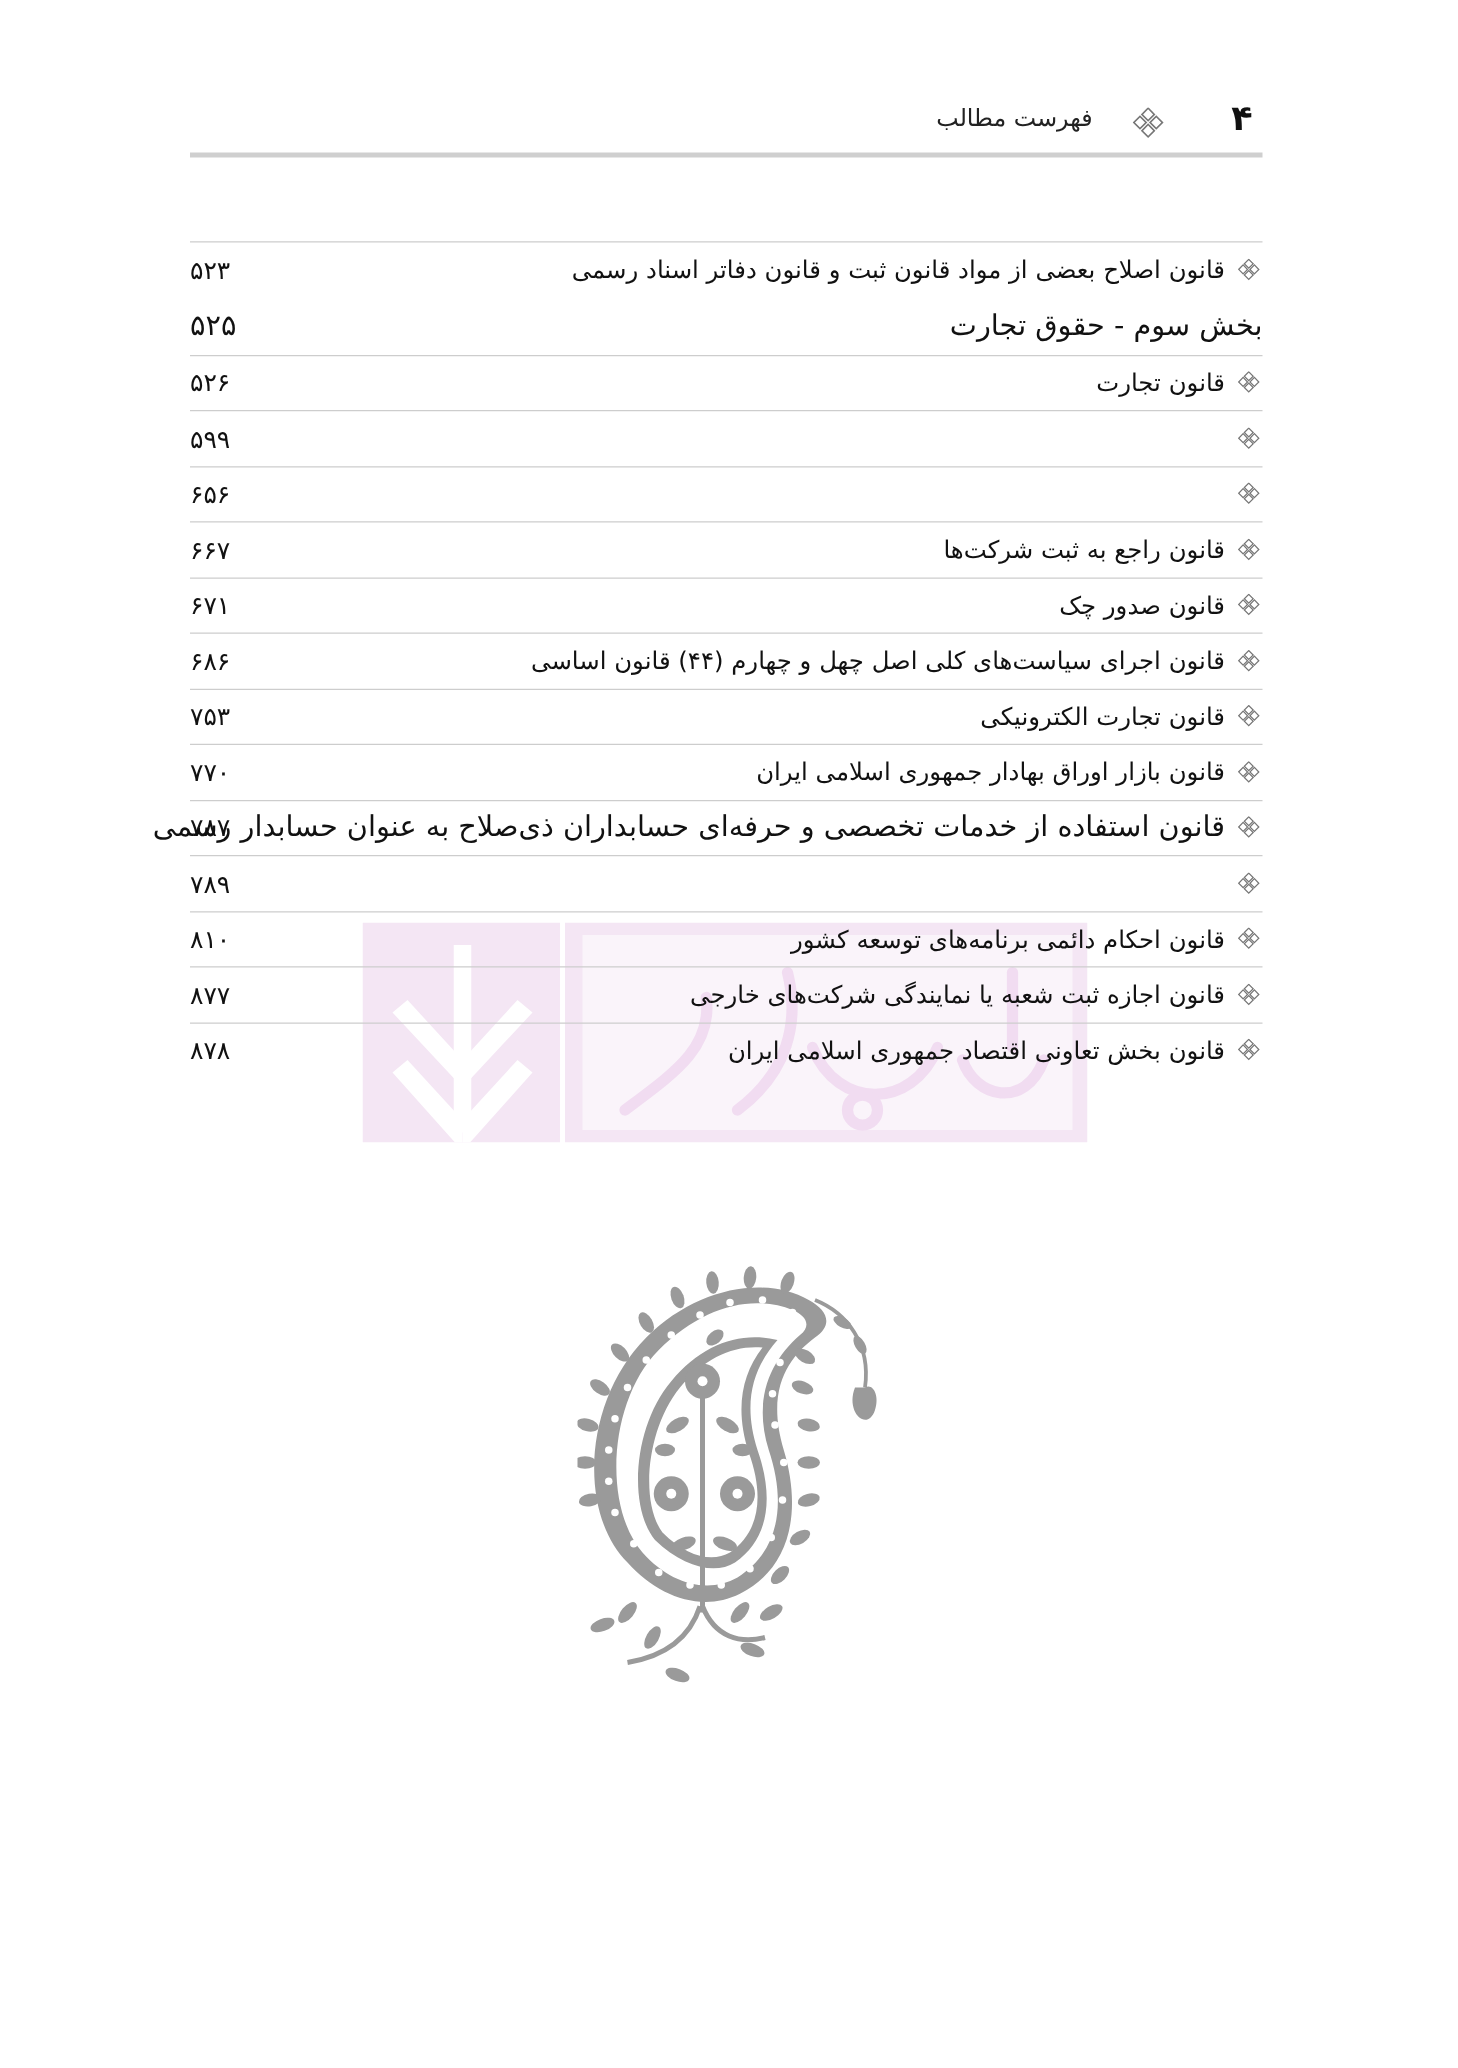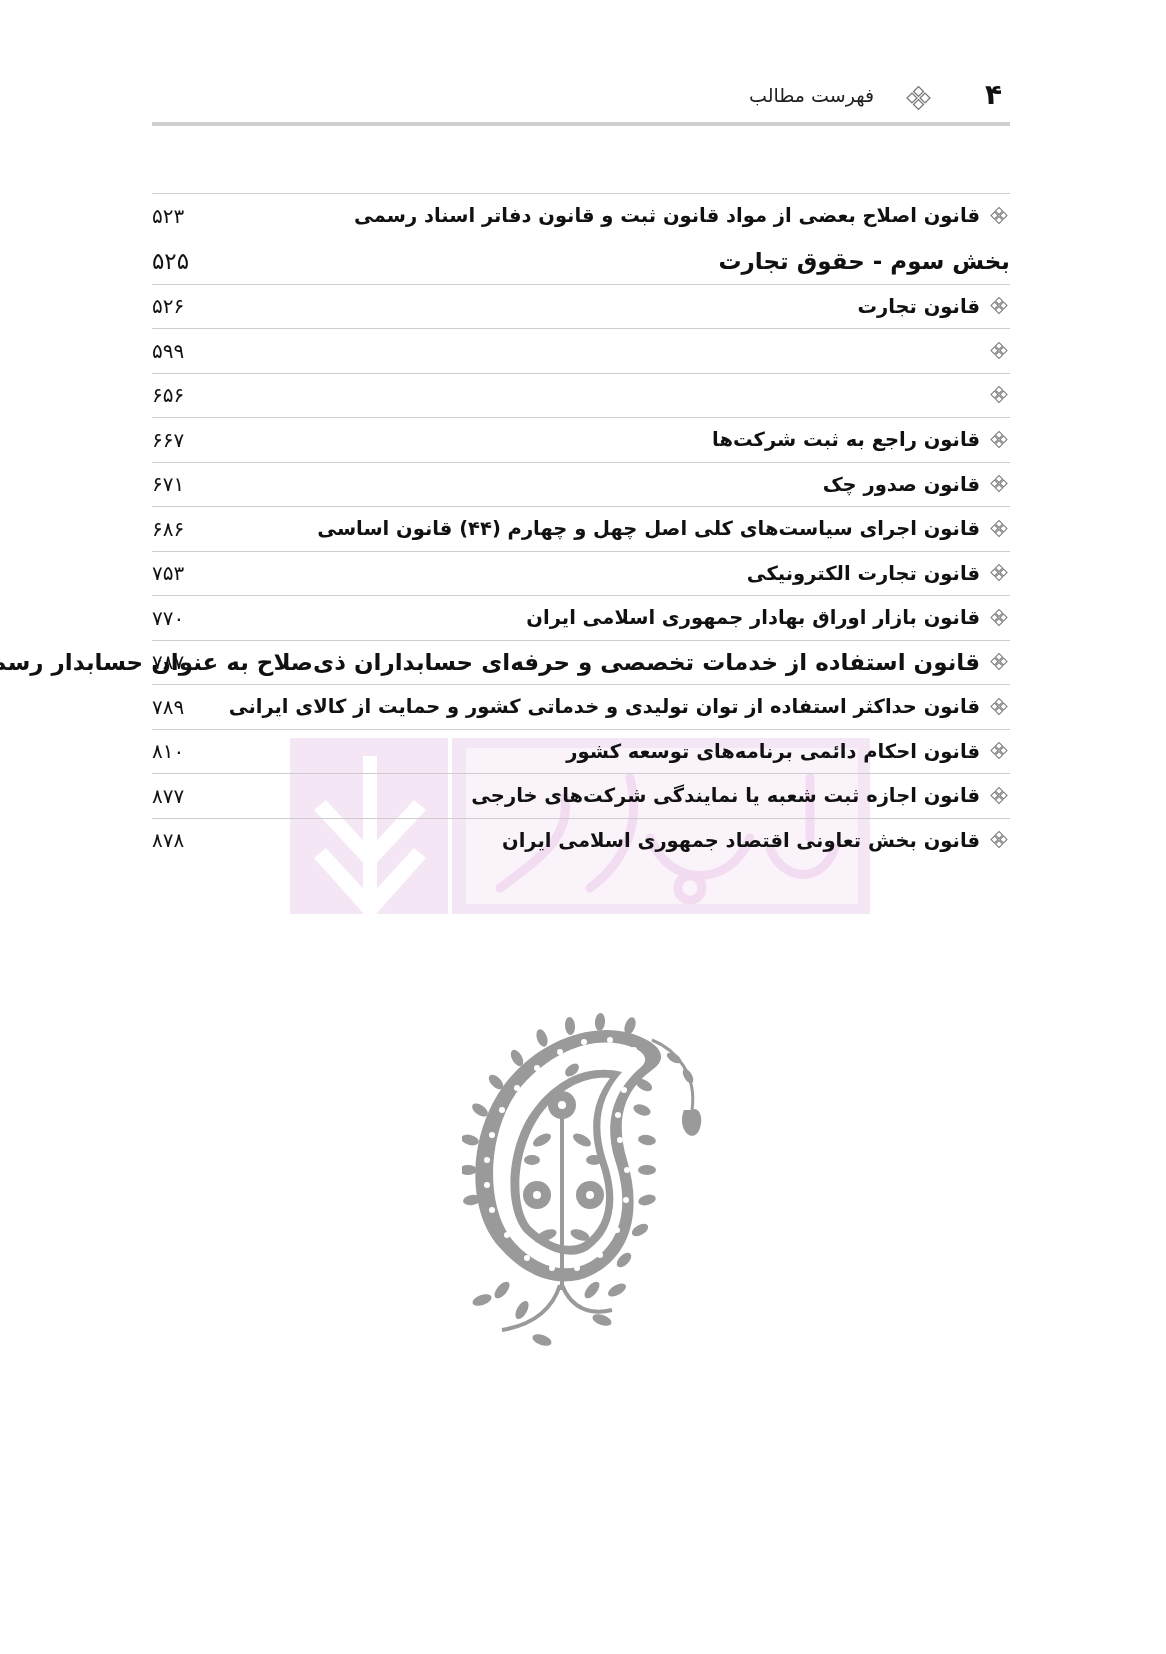--- a/index.html
+++ b/index.html
@@ -43,21 +43,21 @@
       border-top: 1.5px solid #cdcdcd;
       display: flex; align-items: center;
     }
     .toc-row.no-border { border-top: none; }
     .toc-row.section { height: 46px; }
     .toc-row.last { border-bottom: none; }
     .bullet {
       width: 18px; height: 18px; margin-left: 10px; margin-right: 2px; flex: 0 0 auto;
     }
     .toc-title {
-      font-size: 19.5px; font-weight: bold; white-space: nowrap; color: #111;
+      font-size: 19.5px; font-weight: normal; white-space: nowrap; color: #111;
     }
     .toc-row.section .toc-title { font-size: 23px; margin-right: 0; }
     .toc-page {
       position: absolute; left: 0; top: 50%; transform: translateY(-50%);
       font-size: 20px; font-weight: normal; direction: rtl; color: #111;
     }
     .toc-row.section .toc-page { font-size: 23px; }
 
     
     .paisley {
@@ -227,21 +227,20 @@
   </div>
   <div class="toc-row">
     <svg class="bullet" viewBox="0 0 18 18">
         <g fill="none" stroke="#777" stroke-width="1">
           <rect x="6.5" y="1.5" width="5" height="5" transform="rotate(45 9 4)"></rect>
           <rect x="2" y="6" width="5" height="5" transform="rotate(45 4.5 8.5)"></rect>
           <rect x="11" y="6" width="5" height="5" transform="rotate(45 13.5 8.5)"></rect>
           <rect x="6.5" y="10.5" width="5" height="5" transform="rotate(45 9 13)"></rect>
         </g>
       </svg>
-    <span class="toc-title">قانون حداکثر استفاده از توان تولیدی و خدماتی کشور و حمایت از کالای ایرانی</span>
     <span class="toc-page">۷۸۹</span>
   </div>
   <div class="toc-row">
     <svg class="bullet" viewBox="0 0 18 18">
         <g fill="none" stroke="#777" stroke-width="1">
           <rect x="6.5" y="1.5" width="5" height="5" transform="rotate(45 9 4)"></rect>
           <rect x="2" y="6" width="5" height="5" transform="rotate(45 4.5 8.5)"></rect>
           <rect x="11" y="6" width="5" height="5" transform="rotate(45 13.5 8.5)"></rect>
           <rect x="6.5" y="10.5" width="5" height="5" transform="rotate(45 9 13)"></rect>
         </g>

